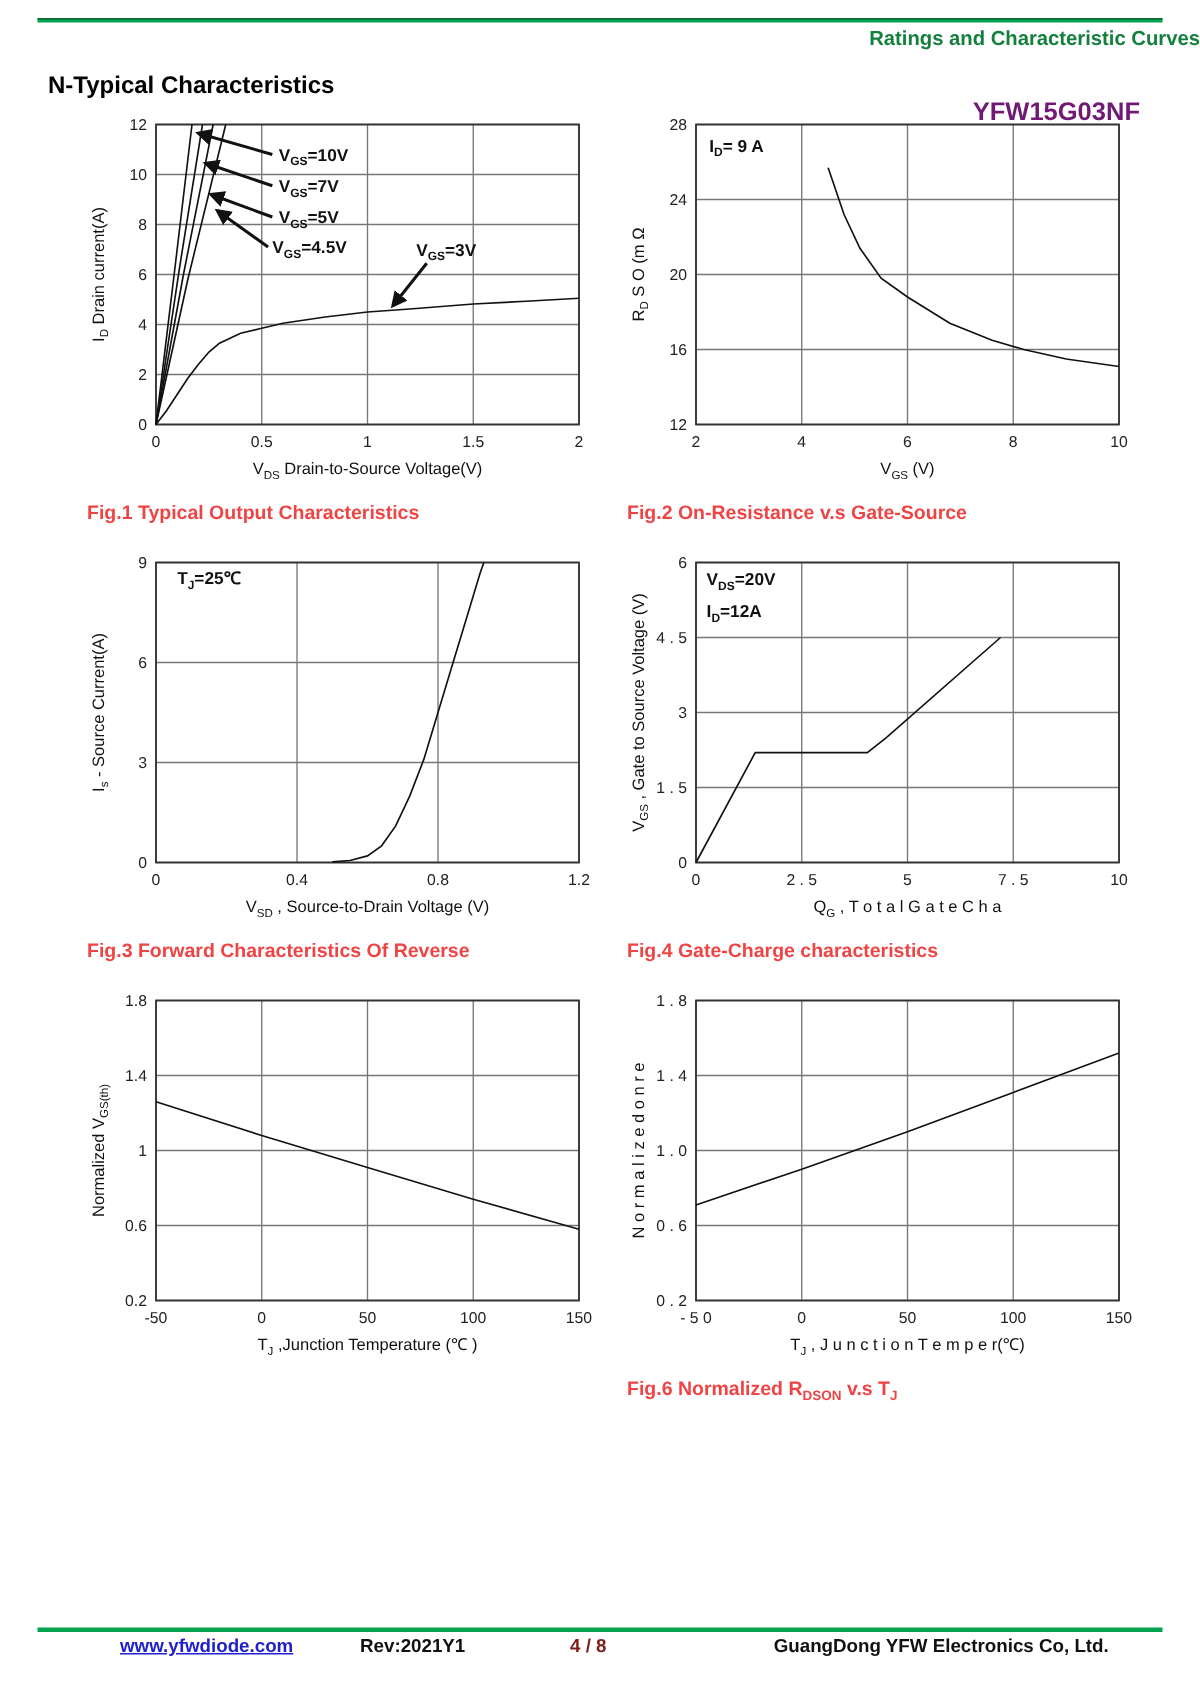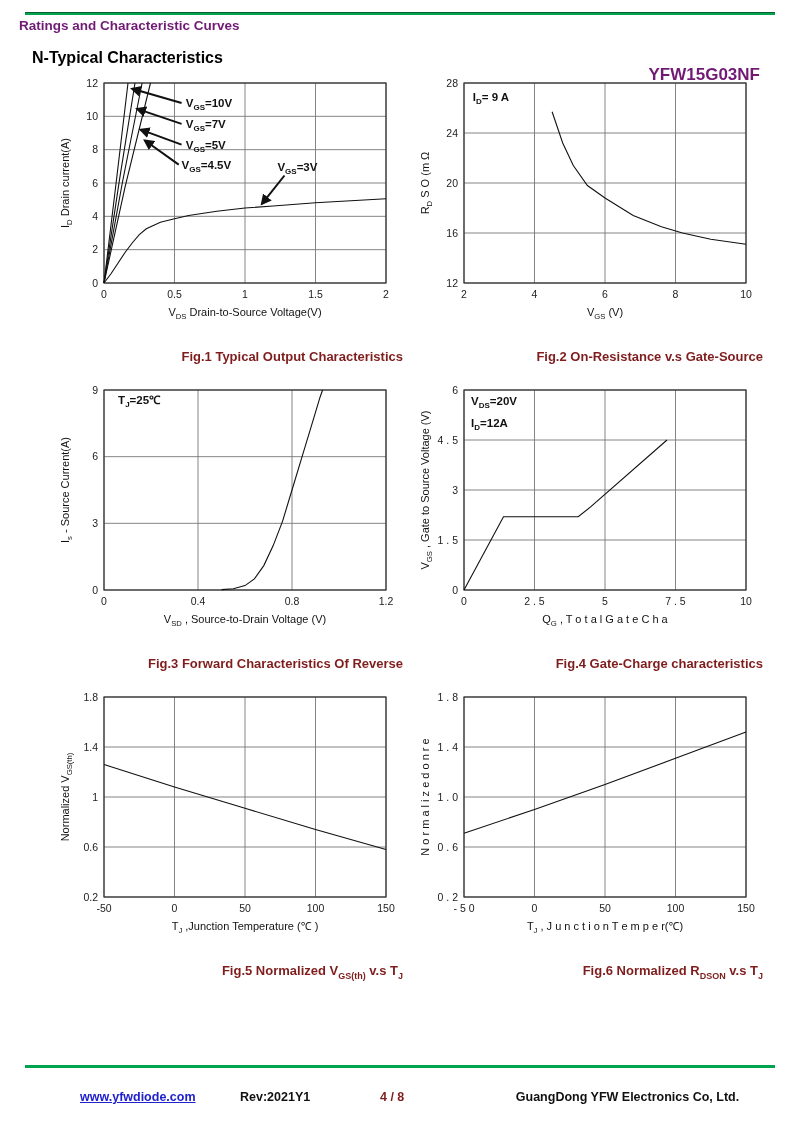--- a/index.html
+++ b/index.html
@@ -14,41 +14,41 @@
   
   .hdr { position:relative; padding-top:8px; }
   .logo { margin-left:45px; line-height:1; display:inline-block; }
   .logo-latin { font-size:44px; font-weight:bold; letter-spacing:-2px; line-height:1.0; }
   .logo-yf { color:#2E9E41; }
   .logo-w  { color:#F29318; }
   .logo-reg { font-size:14px; color:#555; vertical-align:super; letter-spacing:0; font-weight:bold; }
   .logo-zh { font-size:27px; font-weight:bold; color:#101010; margin-top:2px; letter-spacing:2px; }
   .part-number { position:absolute; right:40px; top:65px; font-size:17px; font-weight:bold; color:#701a75; }
   .green-rule { height:3px; background:#00A44F; margin:4px 25px 0 25px; border-top:1px solid #0b5e35; }
-  .section-title { margin:3px 0 0 19px; color:#701a75; font-weight:bold; font-size:13.5px; }
+  .section-title { margin:3px 0 0 19px; color:#15803d; font-weight:bold; font-size:13.5px;text-align:right; }
   .page-heading { margin:16px 0 4px 32px; font-size:16px; font-weight:bold; color:#000; }
   
   .charts-grid {
     margin-left:58px;
     display:grid;
     grid-template-columns:352px 352px;
     column-gap:8px;
     row-gap:8px;
   }
   figure.chart-block { width:345px; }
   svg.chart-svg { display:block; width:340px; height:262px; }
   figcaption {
-    text-align:right; font-size:13px; font-weight:bold;
-    margin-top:16px; margin-bottom:6px; color:#7f1d1d;
+    text-align:left; font-size:13px; font-weight:bold;
+    margin-top:1px; margin-bottom:6px; color:#ef4444;
   }
   figcaption sub { font-size:9px; }
   
   .ftr { position:absolute; left:0; right:0; bottom:26px; }
   .footer-rule { height:3px; background:#00A44F; margin:0 25px; }
-  .footer-row { display:flex; align-items:center; padding-top:22px; font-size:12.5px; font-weight:bold; }
+  .footer-row { display:flex; align-items:center; padding-top:2px; font-size:12.5px; font-weight:bold; }
   .site { margin-left:80px; width:160px; color:#2020CC; text-decoration:underline; }
   .rev { width:140px; color:#111; }
   .pageno { width:120px; text-align:left; color:#7f1d1d; }
   .company { flex:1; text-align:center; padding-right:45px; color:#111; }
 </style>
 </head>
 <body>
 
 <header class="hdr">
   <div class="part-number">YFW15G03NF</div>
@@ -238,21 +238,20 @@
         <text x="328" y="227" text-anchor="middle" font-size="10.5" fill="#222">150</text>
         <text x="40" y="215.5" text-anchor="end" font-size="10.5" fill="#222">0.2</text>
         <text x="40" y="165.50000000000003" text-anchor="end" font-size="10.5" fill="#222">0.6</text>
         <text x="40" y="115.5" text-anchor="end" font-size="10.5" fill="#222">1</text>
         <text x="40" y="65.50000000000001" text-anchor="end" font-size="10.5" fill="#222">1.4</text>
         <text x="40" y="15.5" text-anchor="end" font-size="10.5" fill="#222">1.8</text>
         <text x="187" y="245" text-anchor="middle" font-size="11" fill="#111"><tspan>T</tspan><tspan dy="3" font-size="7.7">J</tspan><tspan dy="-3" font-size="11"> ,Junction Temperature (℃ )</tspan></text>
         <text text-anchor="middle" font-size="11" fill="#111" transform="translate(11 112) rotate(-90)"><tspan>Normalized V</tspan><tspan dy="3" font-size="7.7">GS(th)</tspan><tspan dy="-3" font-size="11"></tspan></text>
         <polyline points="46.0,79.5 116.5,102.0 187.0,123.3 257.5,144.5 328.0,164.5" fill="none" stroke="#111111" stroke-width="1.1"></polyline>
       </svg>
-    <figcaption><span>Fig.5 Normalized V</span><sub>GS(th)</sub><span> v.s T</span><sub>J</sub><span></span></figcaption>
   </figure>
   <figure class="chart-block">
     <svg class="chart-svg" viewBox="0 0 340 262">
         <defs>
           <marker id="arr5" viewBox="0 0 10 10" refX="8" refY="5" markerWidth="5.5" markerHeight="5.5" orient="auto-start-reverse">
             <path d="M0,0 L10,5 L0,10 z" fill="#111111"></path>
           </marker>
         </defs>
         <line x1="46" y1="12" x2="46" y2="212" stroke="#777777" stroke-width="0.9"></line>
         <line x1="116.5" y1="12" x2="116.5" y2="212" stroke="#777777" stroke-width="0.9"></line>

